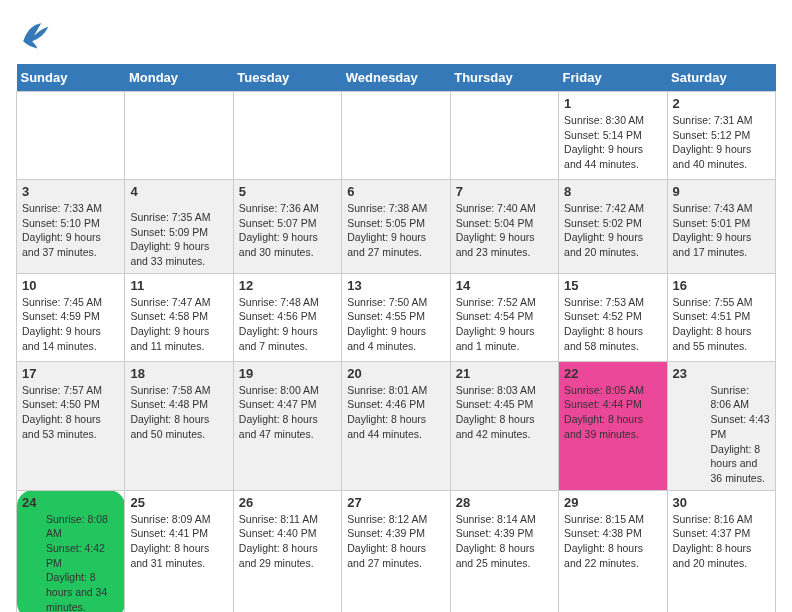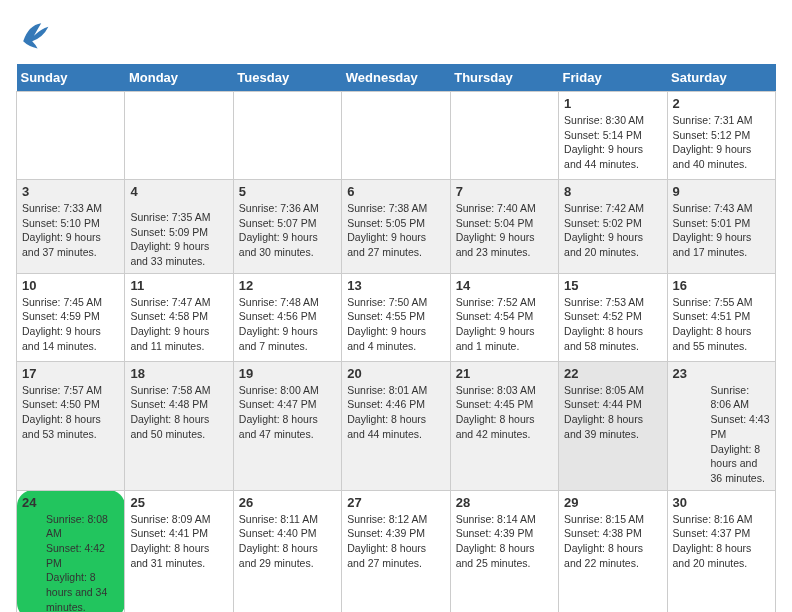--- a/index.html
+++ b/index.html
@@ -252,21 +252,21 @@
           <div class="day-info" style="white-space: pre-line;">Sunrise: 8:01 AM
 Sunset: 4:46 PM
 Daylight: 8 hours and 44 minutes.</div>
         </td>
         <td style="background: rgb(240, 240, 240);">
           <span class="day-num">21</span>
           <div class="day-info" style="white-space: pre-line;">Sunrise: 8:03 AM
 Sunset: 4:45 PM
 Daylight: 8 hours and 42 minutes.</div>
         </td>
-        <td style="background: #e5e5e5;">
+        <td style="background: #ec4899;">
           <span class="day-num">22</span>
           <div class="day-info" style="white-space: pre-line;">Sunrise: 8:05 AM
 Sunset: 4:44 PM
 Daylight: 8 hours and 39 minutes.</div>
         </td>
         <td style="background: rgb(240, 240, 240);">
           <span class="day-num">23</span>
           <div class="day-info" style="white-space: pre-line; margin-left: 38px;">Sunrise: 8:06 AM
 Sunset: 4:43 PM
 Daylight: 8 hours and 36 minutes.</div>

